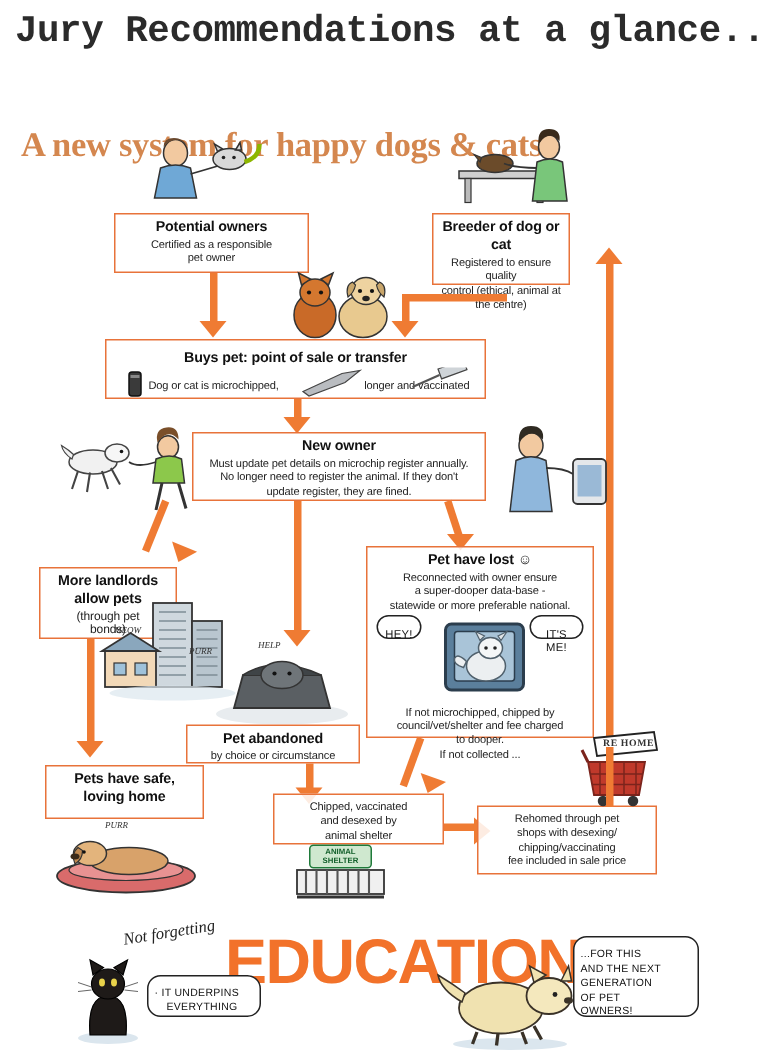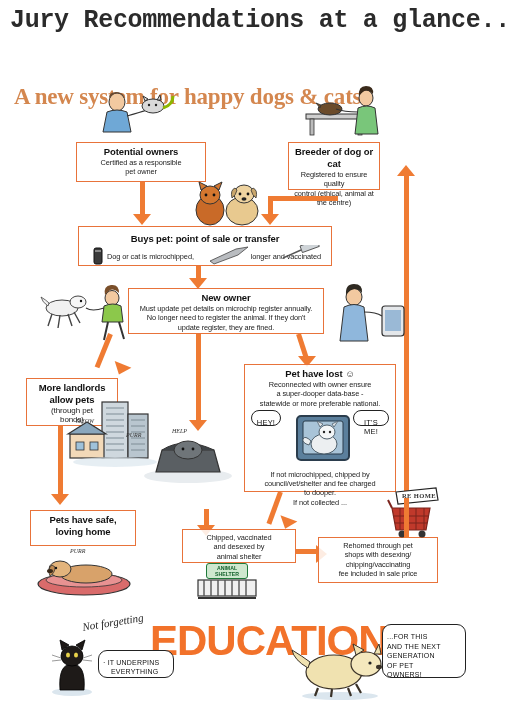--- a/index.html
+++ b/index.html
@@ -153,21 +153,21 @@
         <circle cx="24" cy="17" r="1.4" fill="#111"></circle>
       <ellipse cx="52" cy="33" rx="16" ry="14" fill="#e8c98f" stroke="#333" stroke-width="1"></ellipse>
       <ellipse cx="54" cy="16" rx="10" ry="9" fill="#eed3a0" stroke="#333" stroke-width="1"></ellipse>
       <path d="M45 10 q-5 2 -3 10 q4 -3 5 -8z M63 10 q5 2 3 10 q-4 -3 -5 -8z" fill="#c9a66b" stroke="#333" stroke-width="0.8"></path>
       <circle cx="50" cy="16" r="1.4" fill="#111"></circle>
         <circle cx="58" cy="16" r="1.4" fill="#111"></circle>
       <ellipse cx="54" cy="21" rx="2.5" ry="1.8" fill="#222"></ellipse>
     </svg>
   </div>
 
-  <div class="box" style="left:78px;top:226px;width:254px;height:40px;text-align:center;">
+  <div class="box" style="left:70px;top:226px;width:254px;height:40px;text-align:center;">
     <div class="hd" style="margin-top:3px;">Buys pet: point of sale or transfer</div>
     <div style="position:relative;height:20px;">
       <span class="bd" style="position:absolute;left:24px;top:7px;">Dog or cat is microchipped,</span>
       <span class="bd" style="position:absolute;right:6px;top:7px;">longer and vaccinated</span>
       <svg style="position:absolute;left:6px;top:2px;" width="18" height="18" viewBox="0 0 18 18">
         <rect x="5" y="1" width="8" height="16" rx="2" fill="#3a3a3a" stroke="#111" stroke-width="1"></rect>
         <rect x="6" y="3" width="6" height="2" fill="#888"></rect>
       </svg>
       <svg style="position:absolute;left:125px;top:0px;" width="46" height="20" viewBox="0 0 46 20">
         <path d="M2 16 L28 4 L40 2 L30 10 L6 19 z" fill="#b9bcc0" stroke="#444" stroke-width="0.8"></path>
@@ -311,20 +311,24 @@
       <ellipse cx="48" cy="44" rx="44" ry="7" fill="#e8ecef"></ellipse>
       <path d="M16 40 L80 40 L74 18 L22 18 z" fill="#5a5f63" stroke="#333" stroke-width="1.2"></path>
       <path d="M22 18 q22 -14 52 0" fill="#3f4447" stroke="#333" stroke-width="1"></path>
       <ellipse cx="48" cy="18" rx="14" ry="9" fill="#6f7579" stroke="#333" stroke-width="1"></ellipse>
       <circle cx="43" cy="17" r="1.4" fill="#111"></circle>
         <circle cx="53" cy="17" r="1.4" fill="#111"></circle>
     </svg>
   </div>
   <div class="tiny-label" style="left:172px;top:428px;">HELP</div>
 
+  <div class="box" style="left:124px;top:483px;width:116px;height:26px;">
+    <div class="hd">Pet abandoned</div>
+    <div class="bd">by choice or circumstance</div>
+  </div>
 
   <div class="arrow" style="left:204px;top:509px;width:5px;height:20px;"></div>
   <div class="arrowhead ah-down" style="left:197px;top:525px;"></div>
 
   <div class="arrow" style="left:278px;top:492px;width:5px;height:34px;transform:rotate(20deg);transform-origin:top center;"></div>
   <div class="arrowhead ah-down" style="left:278px;top:518px;transform:rotate(20deg);"></div>
 
   <div class="box" style="left:182px;top:529px;width:114px;height:34px;border-color:#e8733a;">
     <div class="bd">Chipped, vaccinated</div>
     <div class="bd">and desexed by</div>

